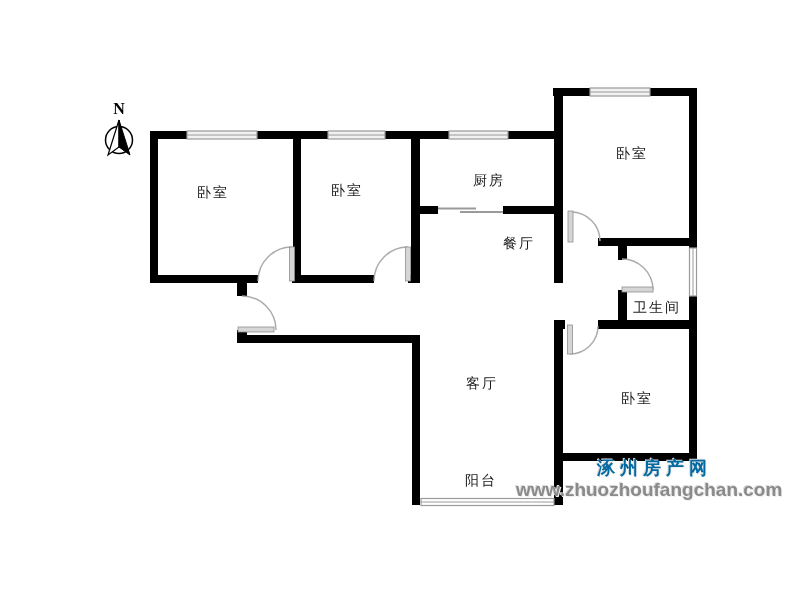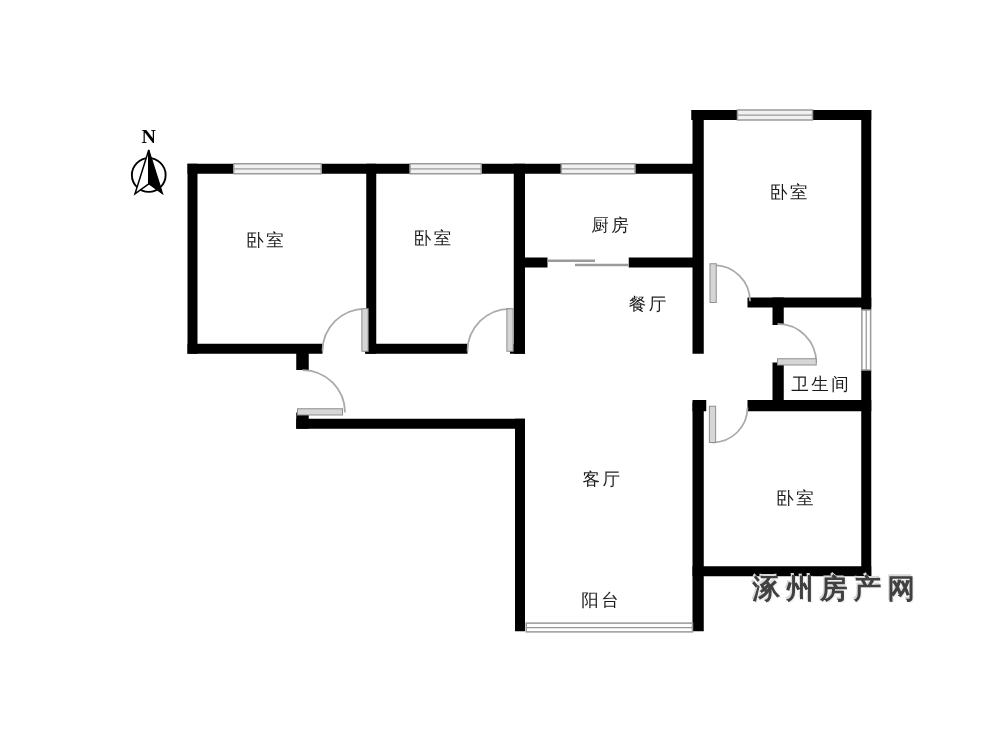--- a/index.html
+++ b/index.html
@@ -28,24 +28,24 @@
   }
   .wall { fill: #000000; }
   .win { fill: #f1f1f1; stroke: #9a9a9a; stroke-width: 1.2; }
   .win-mid { stroke: #9a9a9a; stroke-width: 1; }
   .door-leaf { fill: #d6d6d6; stroke: #8f8f8f; stroke-width: 0.8; }
   .door-arc { fill: none; stroke: #aaaaaa; stroke-width: 1.4; }
   .slide { stroke: #9a9a9a; stroke-width: 2; }
   .watermark-line1 {
     position: absolute;
     left: 572px; top: 456px; width: 165px;
-    text-align: right;
-    font-size: 22px; font-weight: bold;
+    text-align: center;
+    font-size: 18px; font-weight: bold;
     letter-spacing: 5px;
-    color: #404040;
+    color: #0369a1;
     text-shadow: 1px 1px 0 #f0f0f0, -1px -1px 0 #d9d9d9;
     white-space: nowrap;
   }
   .watermark-line2 {
     position: absolute;
     left: 516px; top: 479px; width: 266px;
     text-align: center;
     font-size: 19px; font-weight: bold;
     letter-spacing: 0px;
     color: #8a8a8a;
@@ -175,14 +175,15 @@
       <text class="room-label" x="519" y="248">餐厅</text>
       <text class="room-label" x="632" y="158">卧室</text>
       <text class="room-label" x="657" y="312">卫生间</text>
       <text class="room-label" x="637" y="403">卧室</text>
       <text class="room-label" x="482" y="388">客厅</text>
       <text class="room-label" x="481" y="485">阳台</text>
     </g>
   </svg>
 
   <div class="watermark-line1">涿州房产网</div>
+  <div class="watermark-line2">www.zhuozhoufangchan.com</div>
 
 </div>
 
 </body></html>

